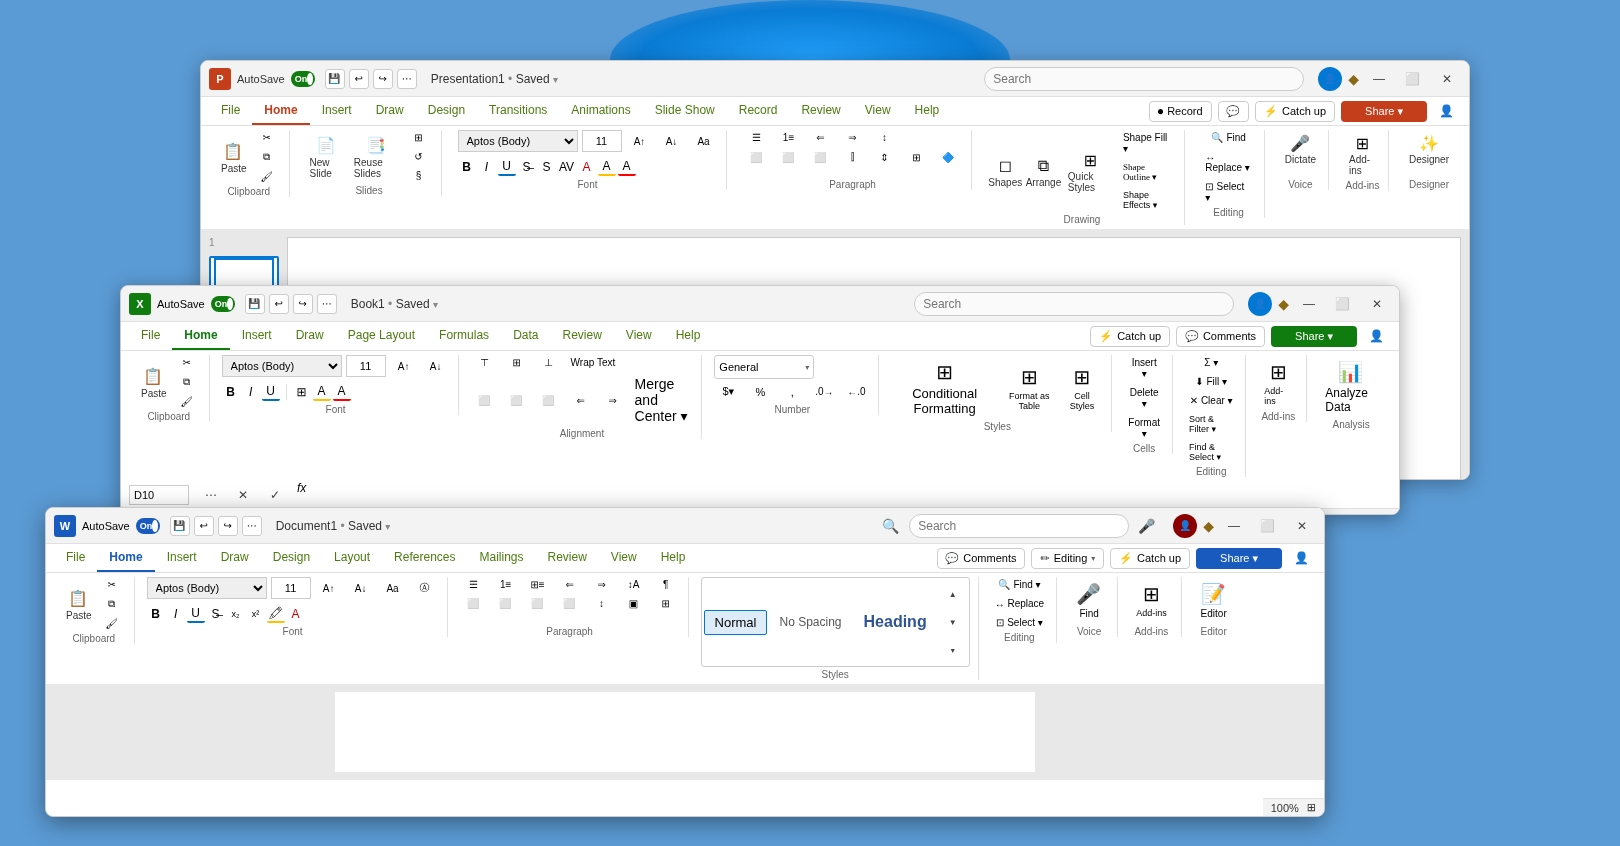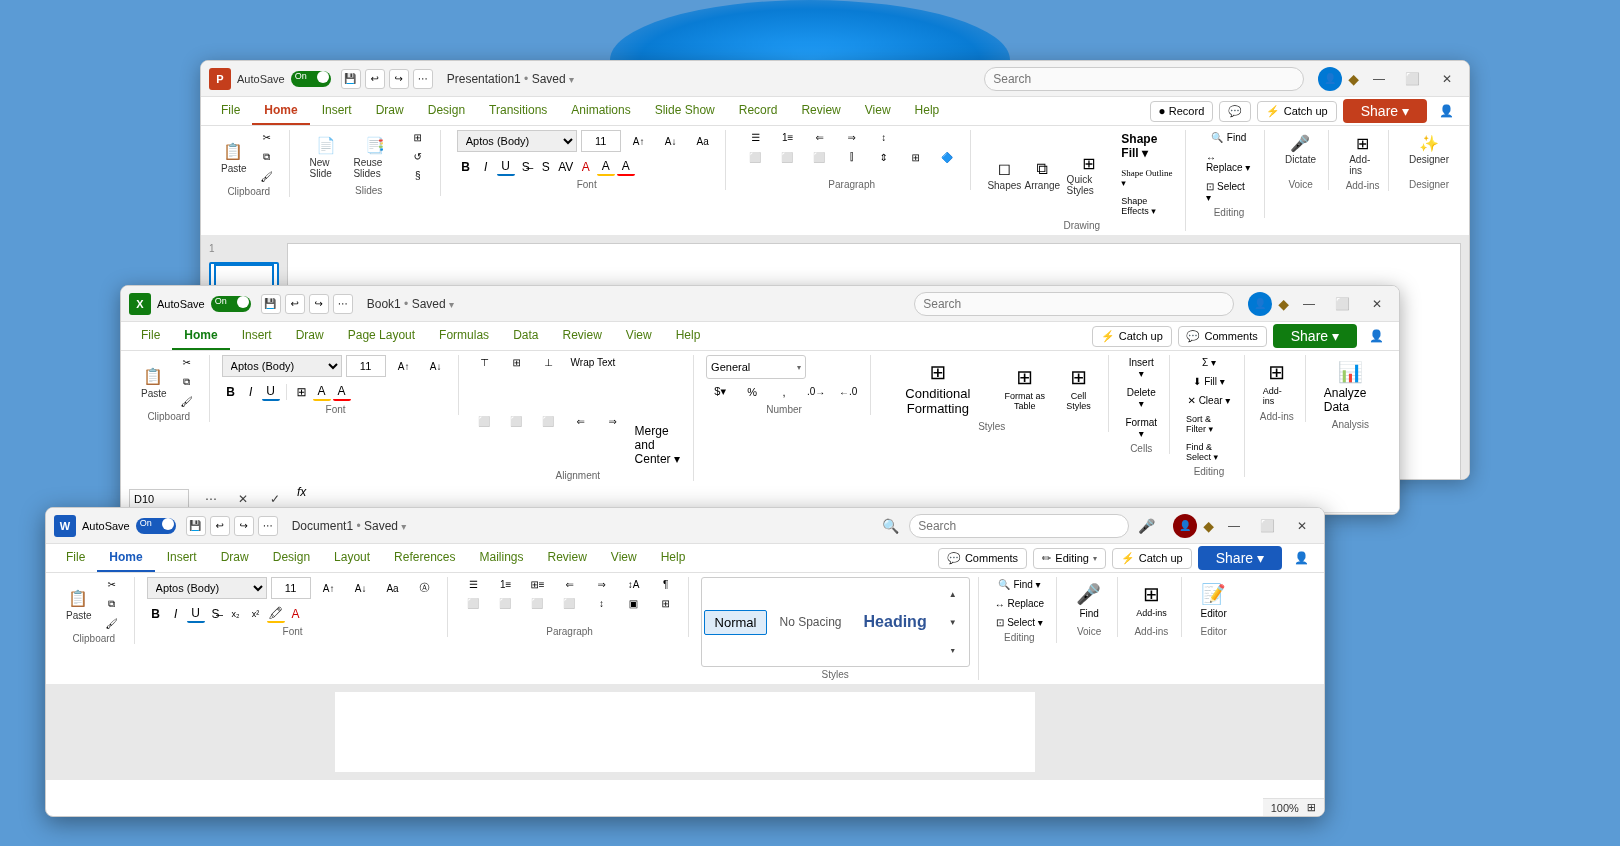--- a/index.html
+++ b/index.html
@@ -49,26 +49,27 @@
       width: 22px; height: 22px;
       background: #c43e1c;
       border-radius: 3px;
       display: flex; align-items: center; justify-content: center;
       color: #fff; font-size: 11px; font-weight: bold;
     }
     .pp-autosave {
       font-size: 11px; color: #333;
     }
     .pp-toggle {
-      width: 40px; height: 16px;
+      width: 24px; height: 16px;
       background: #107c10;
       border-radius: 8px;
-      display: flex; align-items: flex-start;
+      display: flex; align-items: center;
       padding: 0 2px;
       cursor: pointer;
+      font-weight: bold;
     }
     .pp-toggle-knob {
       width: 12px; height: 12px;
       background: #fff;
       border-radius: 50%;
       margin-left: auto;
     }
     .titlebar-icons {
       display: flex; gap: 4px; margin-left: 4px;
     }
@@ -197,22 +198,22 @@
       padding: 3px 8px;
       font-size: 11px;
       cursor: pointer;
       display: flex; align-items: center; gap: 4px;
     }
     .share-btn {
       background: #c43e1c;
       color: #fff;
       border: none;
       border-radius: 4px;
-      padding: 4px 18px;
-      font-size: 14px;
+      padding: 4px 24px;
+      font-size: 11px;
       cursor: pointer;
     }
     .share-btn.excel { background: #107c10; }
     .share-btn.word { background: #185abd; }
     .record-btn {
       background: #fff;
       border: 1px solid #ccc;
       border-radius: 4px;
       padding: 3px 8px;
       font-size: 11px;
@@ -589,21 +590,21 @@
         <div class="rb">
           <div class="rb-icon">⧉</div>
           <span class="rb-label">Arrange</span>
         </div>
         <div class="rb">
           <div class="rb-icon">⊞</div>
           <span class="rb-label">Quick Styles</span>
         </div>
         <div class="flex-col gap-4">
           <div class="rb">
-              <span style="font-size:12px;font-weight:bold;">Shape Fill ▾</span>
+              <span style="font-size:10px;">Shape Fill ▾</span>
             </div>
           <div class="rb">
               <span style="font-size:9px;font-family:Liberation Serif, serif;">Shape Outline ▾</span>
             </div>
           <div class="rb">
               <span style="font-size:9px;">Shape Effects ▾</span>
             </div>
         </div>
       </div>
       <span class="ribbon-group-label">Drawing</span>
@@ -773,21 +774,21 @@
           <div class="rb">⊞</div>
           <div class="rb">⊥</div>
           <div class="rb" style="font-size:10px;">Wrap Text</div>
         </div>
         <div class="flex items-center gap-4">
           <div class="rb">⬜</div>
           <div class="rb">⬜</div>
           <div class="rb">⬜</div>
           <div class="rb">⇐</div>
           <div class="rb">⇒</div>
-          <div class="rb" style="font-size:12px;margin-top:48px;">Merge and Center ▾</div>
+          <div class="rb" style="font-size:14px;">Merge and Center ▾</div>
         </div>
       </div>
       <span class="ribbon-group-label">Alignment</span>
     </div>
 
     <div class="ribbon-group">
       <div class="flex-col gap-4">
         <div class="num-format-box">
           <span>General</span>
           <span class="dropdown-arrow">▾</span>

